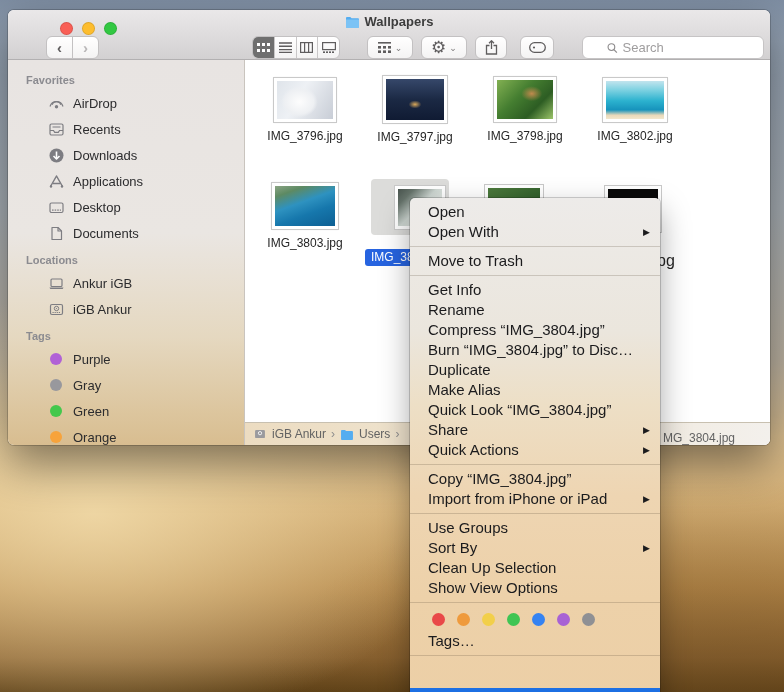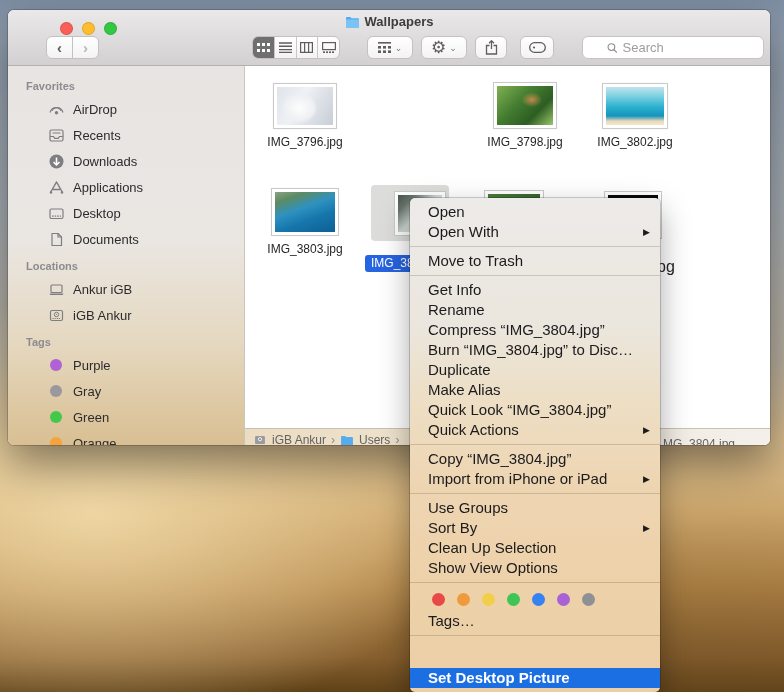--- a/index.html
+++ b/index.html
@@ -8,21 +8,21 @@
     font-family:"Liberation Sans", sans-serif;
     position:relative;
     background:
       radial-gradient(620px 360px at 12% 74%, rgba(243,221,172,.85) 0%, rgba(243,221,172,0) 60%),
       radial-gradient(700px 420px at 88% 108%, rgba(104,72,31,.55) 0%, rgba(104,72,31,0) 65%),
       linear-gradient(180deg,#7e8ea3 0%,#93a1b2 6%,#a8afb5 30%,#bdb3a2 52%,#dabe8f 63%,#d2ad73 73%,#b5884a 85%,#8a6230 95%,#5e4117 100%);
   }
   
   .window{position:absolute;left:8px;top:10px;width:762px;height:435px;border-radius:6px;
     overflow:hidden;box-shadow:0 18px 45px rgba(0,0,0,.45), 0 0 0 1px rgba(0,0,0,.18);z-index:10;background:#fff;}
-  .chrome{height:56px;background:linear-gradient(180deg,#eae8e9 0%,#dddbdc 55%,#d2d0d1 100%);border-bottom:1px solid #b2b0b1;position:relative;}
+  .chrome{height:50px;background:linear-gradient(180deg,#eae8e9 0%,#dddbdc 55%,#d2d0d1 100%);border-bottom:1px solid #b2b0b1;position:relative;}
   .titlebar{height:23px;position:relative;}
   .traffic{position:absolute;top:12px;left:52px;display:flex;gap:9px;}
   .light{width:13px;height:13px;border-radius:50%;}
   .light.red{background:#f95f56;box-shadow:inset 0 0 0 1px rgba(0,0,0,.12);}
   .light.yellow{background:#fdbd2e;box-shadow:inset 0 0 0 1px rgba(0,0,0,.12);}
   .light.green{background:#32c842;box-shadow:inset 0 0 0 1px rgba(0,0,0,.12);}
   .title-wrap{position:absolute;top:4px;left:0;right:0;display:flex;justify-content:center;align-items:center;gap:5px;}
   .title-wrap svg{display:block;}
   .win-title{font-size:13px;font-weight:bold;color:#3d3d3d;}
   
@@ -320,20 +320,24 @@
         <span>Orange</span>
       </div>
     </div>
 
     <div class="main">
 
       <div class="file" style="left:20px;top:18px;width:80px;">
         <div class="thumb t3796"></div>
         <div class="fname">IMG_3796.jpg</div>
       </div>
+      <div class="file" style="left:128px;top:16px;width:84px;">
+        <div class="thumb t3797"></div>
+        <div class="fname">IMG_3797.jpg</div>
+      </div>
       <div class="file" style="left:238px;top:17px;width:84px;">
         <div class="thumb t3798"></div>
         <div class="fname">IMG_3798.jpg</div>
       </div>
       <div class="file" style="left:348px;top:18px;width:84px;">
         <div class="thumb t3802"></div>
         <div class="fname">IMG_3802.jpg</div>
       </div>
 
       <div class="file" style="left:18px;top:123px;width:84px;">
@@ -375,20 +379,21 @@
   <div class="ctx-sep"></div>
   <div class="mi"><span>Move to Trash</span></div>
   <div class="ctx-sep"></div>
   <div class="mi"><span>Get Info</span></div>
   <div class="mi"><span>Rename</span></div>
   <div class="mi"><span>Compress “IMG_3804.jpg”</span></div>
   <div class="mi"><span>Burn “IMG_3804.jpg” to Disc…</span></div>
   <div class="mi"><span>Duplicate</span></div>
   <div class="mi"><span>Make Alias</span></div>
   <div class="mi"><span>Quick Look “IMG_3804.jpg”</span></div>
+  <div class="mi"><span>Share</span><span class="mi-arrow"></span></div>
   <div class="mi"><span>Quick Actions</span><span class="mi-arrow"></span></div>
   <div class="ctx-sep"></div>
   <div class="mi"><span>Copy “IMG_3804.jpg”</span></div>
   <div class="mi"><span>Import from iPhone or iPad</span><span class="mi-arrow"></span></div>
   <div class="ctx-sep"></div>
   <div class="mi"><span>Use Groups</span></div>
   <div class="mi"><span>Sort By</span><span class="mi-arrow"></span></div>
   <div class="mi"><span>Clean Up Selection</span></div>
   <div class="mi"><span>Show View Options</span></div>
   <div class="ctx-sep"></div>

